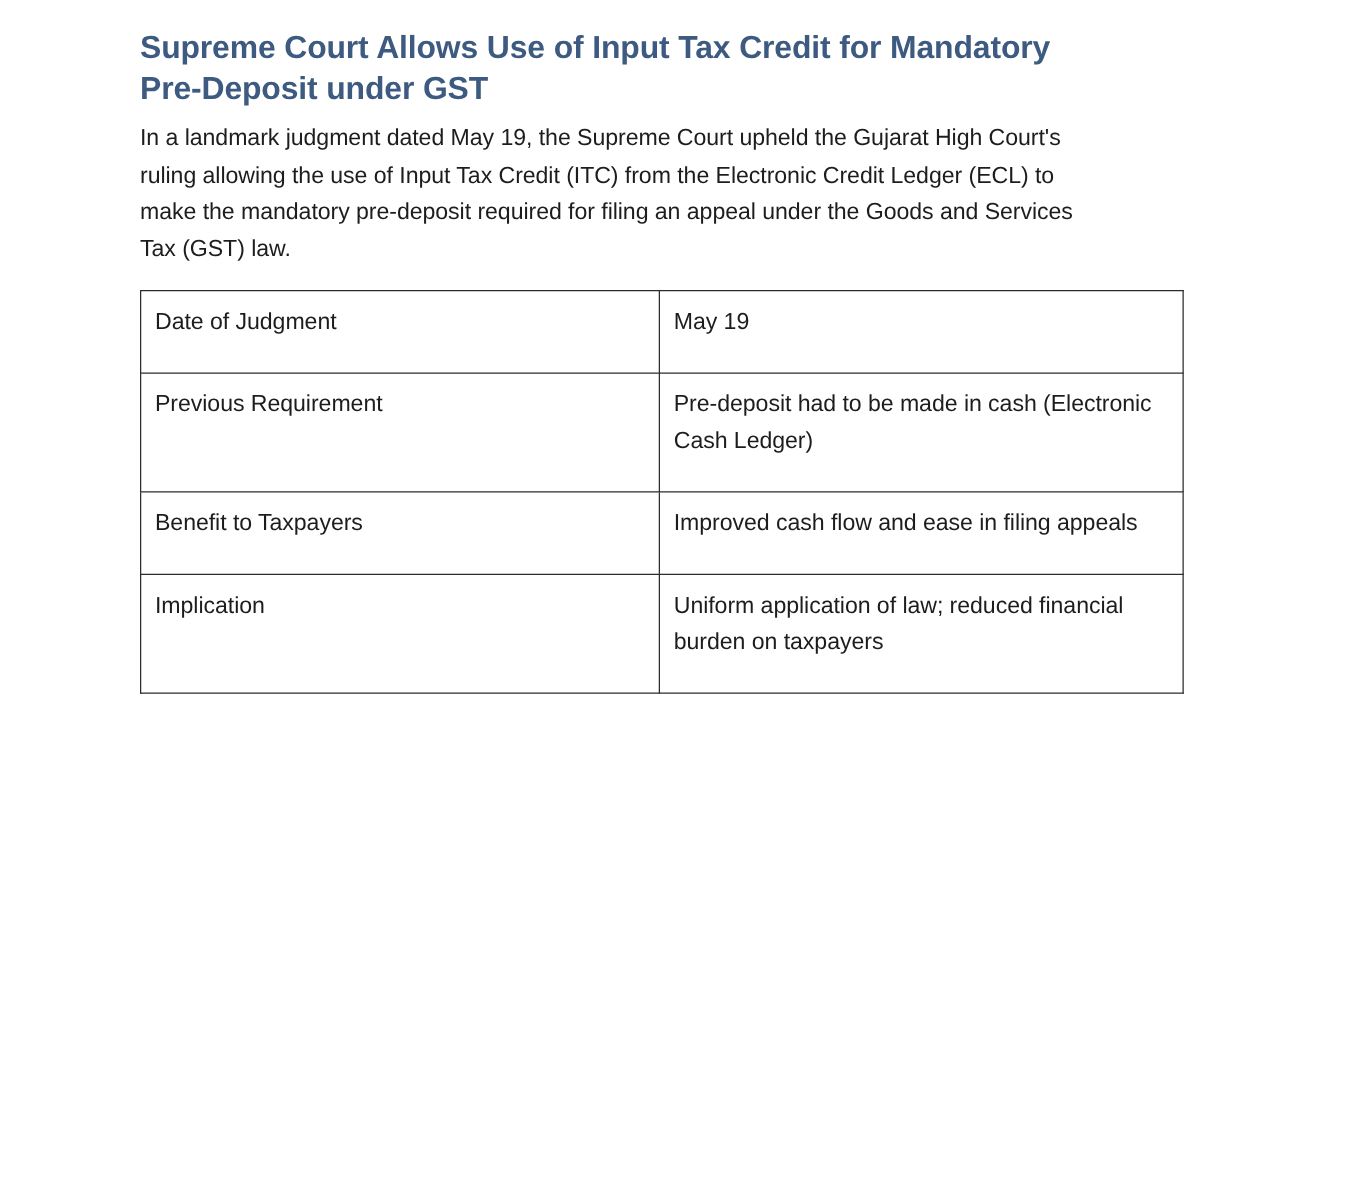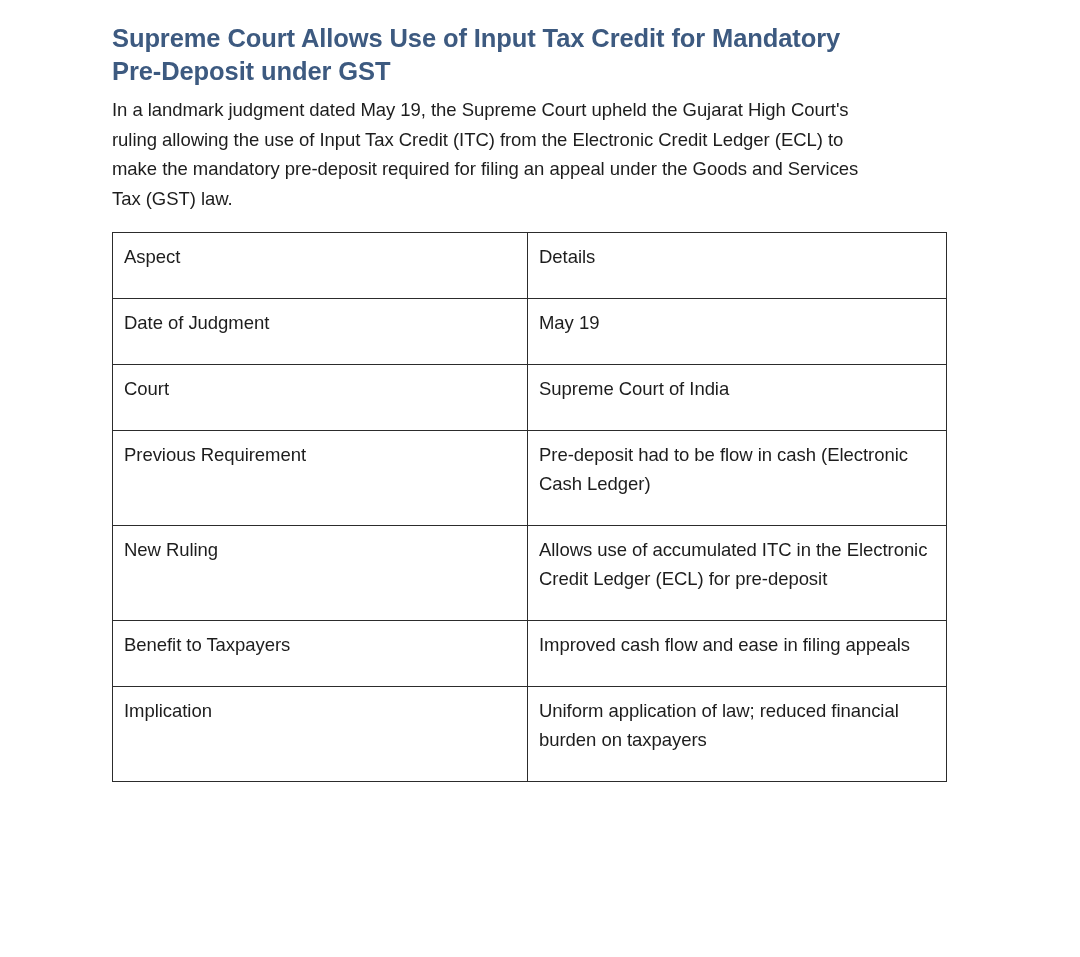--- a/index.html
+++ b/index.html
@@ -71,38 +71,26 @@
 
   <p class="intro-paragraph">In a landmark judgment dated May 19, the Supreme Court upheld the Gujarat High Court's ruling allowing the use of Input Tax Credit (ITC) from the Electronic Credit Ledger (ECL) to make the mandatory pre-deposit required for filing an appeal under the Goods and Services Tax (GST) law.</p>
 
   <table class="summary-table">
     <colgroup>
       <col class="col-aspect">
       <col class="col-details">
     </colgroup>
     <tbody>
       <tr>
-        <td>Aspect</td>
-        <td>Details</td>
-      </tr>
-      <tr>
         <td>Date of Judgment</td>
         <td>May 19</td>
       </tr>
       <tr>
-        <td>Court</td>
-        <td>Supreme Court of India</td>
-      </tr>
-      <tr>
         <td>Previous Requirement</td>
-        <td>Pre-deposit had to be flow in cash (Electronic Cash Ledger)</td>
-      </tr>
-      <tr>
-        <td>New Ruling</td>
-        <td>Allows use of accumulated ITC in the Electronic Credit Ledger (ECL) for pre-deposit</td>
+        <td>Pre-deposit had to be made in cash (Electronic Cash Ledger)</td>
       </tr>
       <tr>
         <td>Benefit to Taxpayers</td>
         <td>Improved cash flow and ease in filing appeals</td>
       </tr>
       <tr>
         <td>Implication</td>
         <td>Uniform application of law; reduced financial burden on taxpayers</td>
       </tr>
     </tbody>

